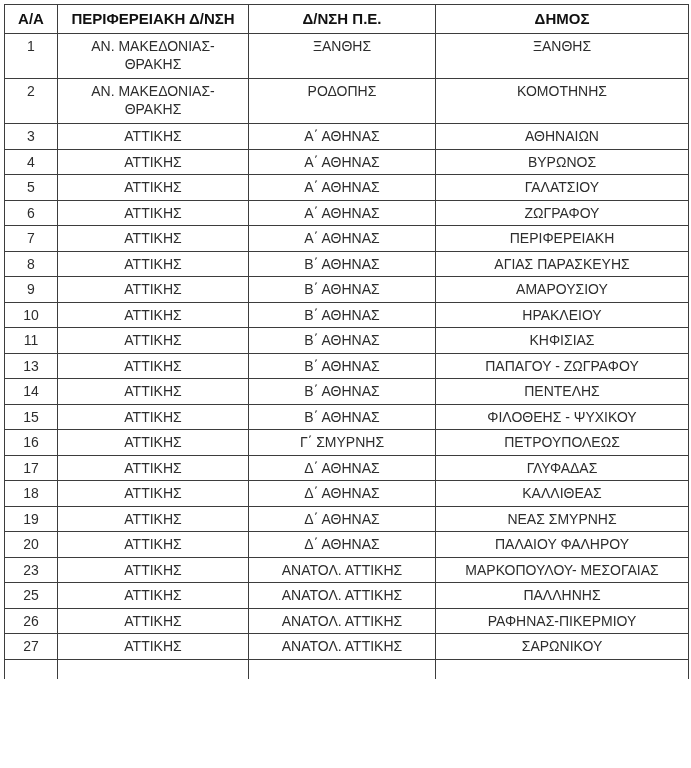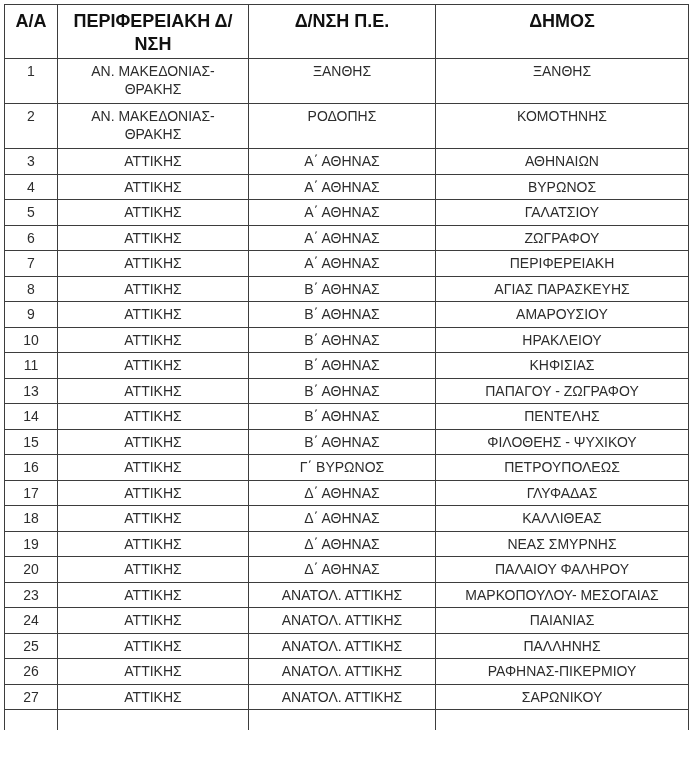--- a/index.html
+++ b/index.html
@@ -29,21 +29,21 @@
   .muni-table td {
     border: 1px solid #3d3d3d;
     text-align: center;
     vertical-align: top;
     overflow: hidden;
     box-sizing: border-box;
   }
   .muni-table th {
     font-weight: bold;
     color: #111111;
-    font-size: 18px;
+    font-size: 15px;
     line-height: 1.25;
     padding: 5px 2px 3px 2px;
     height: 29px;
     background: #ffffff;
   }
   .muni-table td {
     color: #2d2d2d;
     font-size: 14px;
     line-height: 1.28;
     padding: 4px 3px 2px 3px;
@@ -165,21 +165,21 @@
         </tr>
         <tr>
           <td>15</td>
           <td>ΑΤΤΙΚΗΣ</td>
           <td>Β΄ ΑΘΗΝΑΣ</td>
           <td>ΦΙΛΟΘΕΗΣ - ΨΥΧΙΚΟΥ</td>
         </tr>
         <tr>
           <td>16</td>
           <td>ΑΤΤΙΚΗΣ</td>
-          <td>Γ΄ ΒΥΡΩΝΟΣ</td>
+          <td>Γ΄ ΣΜΥΡΝΗΣ</td>
           <td>ΠΕΤΡΟΥΠΟΛΕΩΣ</td>
         </tr>
         <tr>
           <td>17</td>
           <td>ΑΤΤΙΚΗΣ</td>
           <td>Δ΄ ΑΘΗΝΑΣ</td>
           <td>ΓΛΥΦΑΔΑΣ</td>
         </tr>
         <tr>
           <td>18</td>
@@ -197,26 +197,20 @@
           <td>20</td>
           <td>ΑΤΤΙΚΗΣ</td>
           <td>Δ΄ ΑΘΗΝΑΣ</td>
           <td>ΠΑΛΑΙΟΥ ΦΑΛΗΡΟΥ</td>
         </tr>
         <tr>
           <td>23</td>
           <td>ΑΤΤΙΚΗΣ</td>
           <td>ΑΝΑΤΟΛ. ΑΤΤΙΚΗΣ</td>
           <td>ΜΑΡΚΟΠΟΥΛΟΥ- ΜΕΣΟΓΑΙΑΣ</td>
-        </tr>
-        <tr>
-          <td>24</td>
-          <td>ΑΤΤΙΚΗΣ</td>
-          <td>ΑΝΑΤΟΛ. ΑΤΤΙΚΗΣ</td>
-          <td>ΠΑΙΑΝΙΑΣ</td>
         </tr>
         <tr>
           <td>25</td>
           <td>ΑΤΤΙΚΗΣ</td>
           <td>ΑΝΑΤΟΛ. ΑΤΤΙΚΗΣ</td>
           <td>ΠΑΛΛΗΝΗΣ</td>
         </tr>
         <tr>
           <td>26</td>
           <td>ΑΤΤΙΚΗΣ</td>

